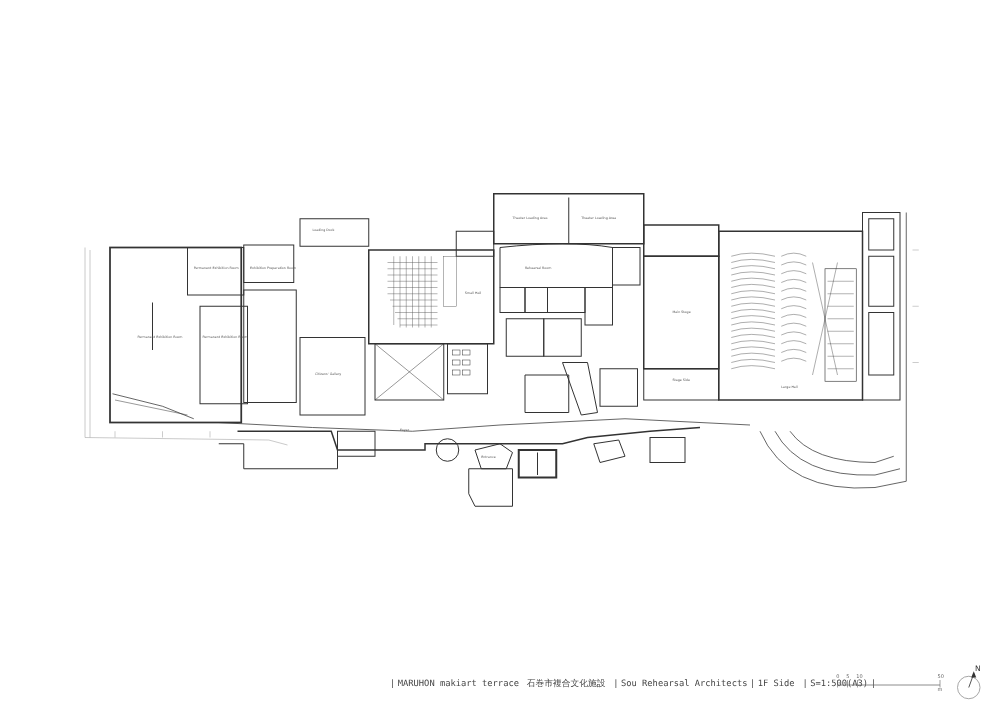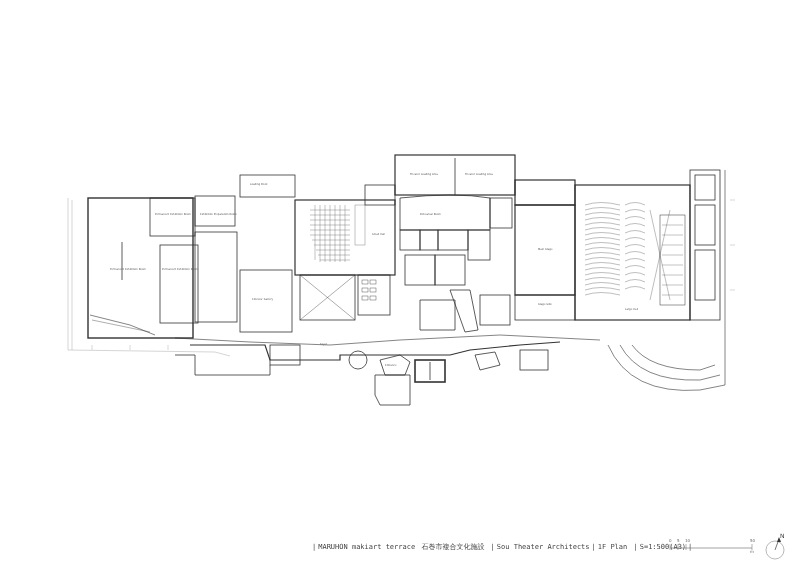--- a/index.html
+++ b/index.html
@@ -190,21 +190,21 @@
   <text class="room-label" x="420" y="215">Rehearsal Room</text>
   <text class="room-label" x="410" y="175">Theater Loading Area</text>
   <text class="room-label" x="465" y="175">Theater Loading Area</text>
   <text class="room-label" x="538" y="250">Main Stage</text>
   <text class="room-label" x="538" y="305">Stage Side</text>
   <text class="room-label" x="625" y="310">Large Hall</text>
   <text class="room-label" x="320" y="345">Foyer</text>
   <text class="room-label" x="385" y="366">Entrance</text>
 </svg>
 
-<div class="caption"><span>|</span><span>MARUHON makiart terrace</span> <span>石巻市複合文化施設</span> <span>|</span><span>Sou Theater Architects</span><span>|</span><span>1F Plan</span> <span>|</span><span>S=1:500(A3)</span><span>|</span></div>
+<div class="caption"><span>|</span><span>MARUHON makiart terrace</span> <span>石巻市複合文化施設</span> <span>|</span><span>Sou Rehearsal Architects</span><span>|</span><span>1F Side</span> <span>|</span><span>S=1:500(A3)</span><span>|</span></div>
 
 <div class="scalebar">
   <svg width="86" height="16" viewBox="0 0 86 16">
     <line x1="2" y1="10" x2="84" y2="10" stroke="#666" stroke-width="0.6"></line>
     <line x1="2" y1="6" x2="2" y2="12" stroke="#666" stroke-width="0.5"></line>
     <line x1="10" y1="6" x2="10" y2="12" stroke="#666" stroke-width="0.5"></line>
     <line x1="18" y1="6" x2="18" y2="12" stroke="#666" stroke-width="0.5"></line>
     <line x1="84" y1="6" x2="84" y2="12" stroke="#666" stroke-width="0.5"></line>
   </svg>
   <span class="scale-tick-label" style="left:1px">0</span>

